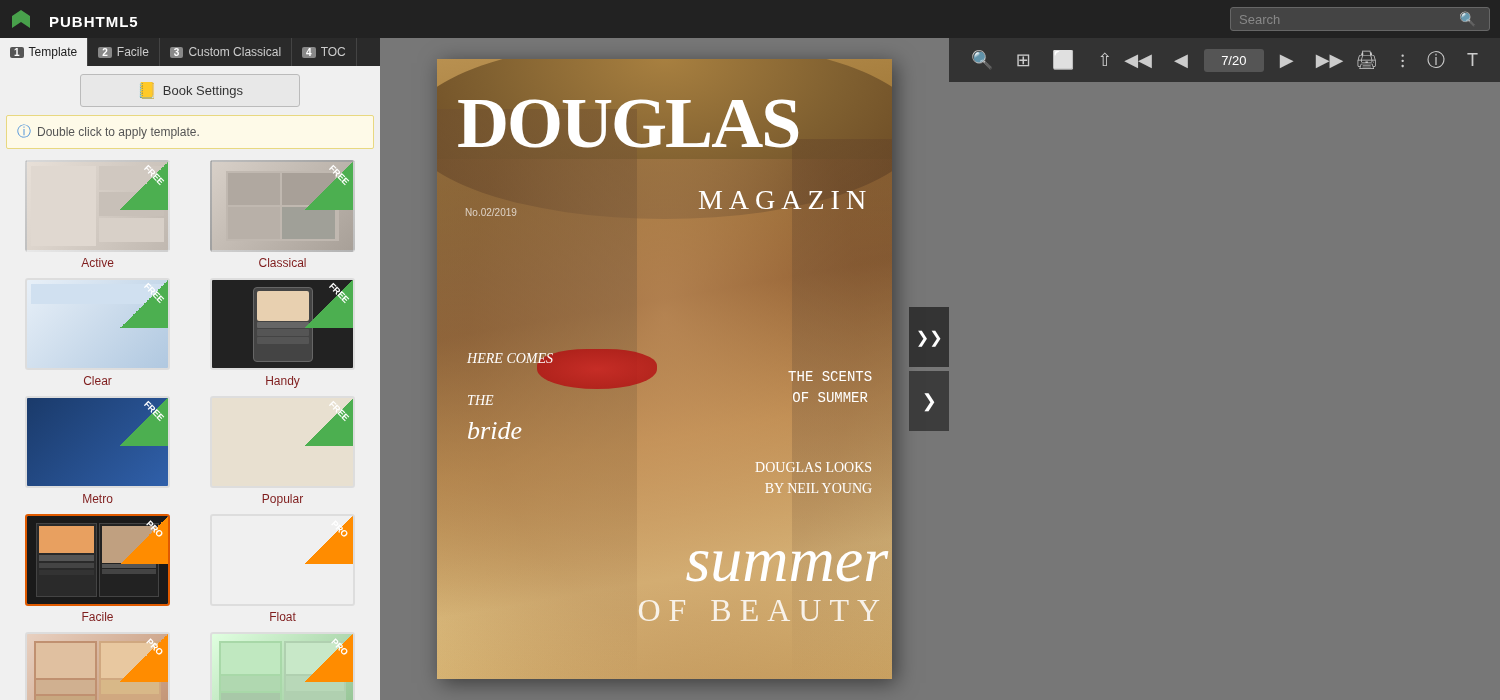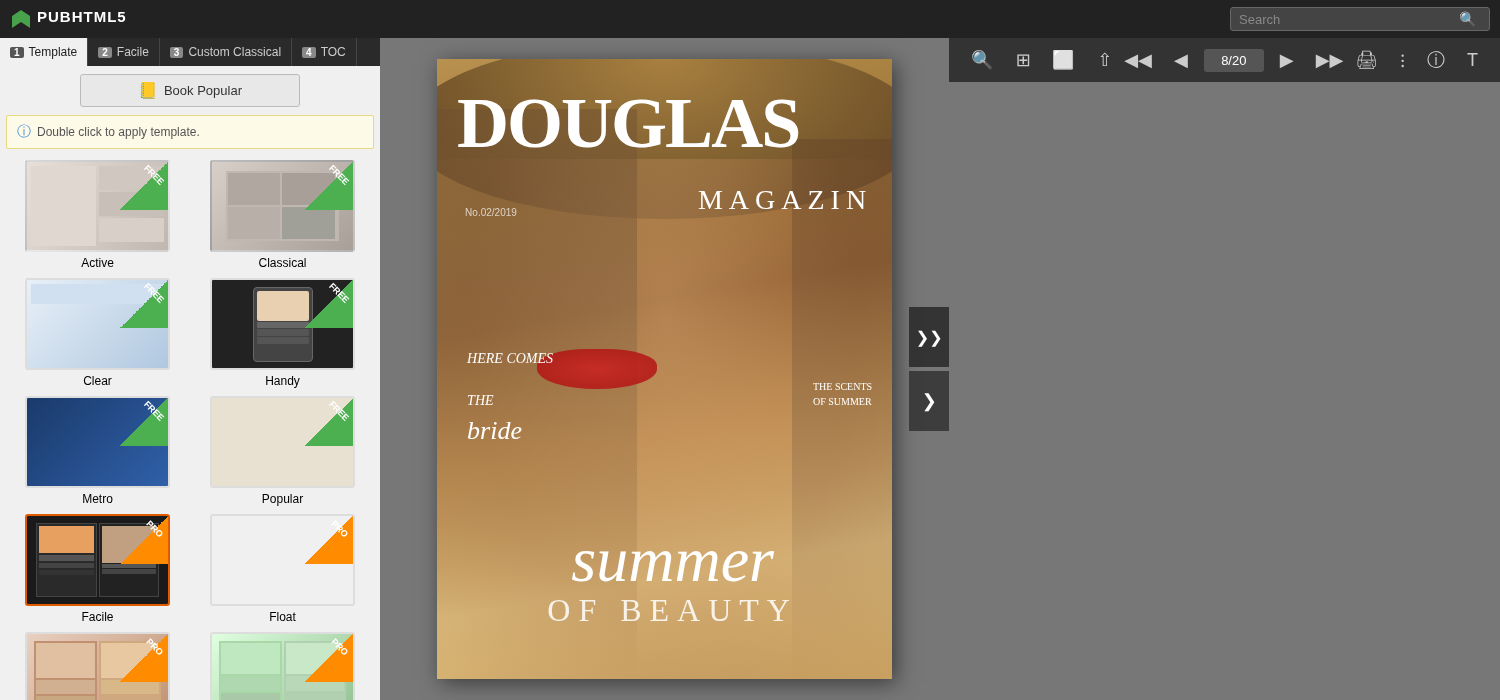--- a/index.html
+++ b/index.html
@@ -15,22 +15,22 @@
       padding: 0 10px;
       flex-shrink: 0;
     }
     #topbar-left {
       display: flex;
       align-items: center;
       gap: 16px;
     }
     .logo-area {
       display: flex;
-      align-items: flex-start;
-      gap: 5px;
+      align-items: flex-end;
+      gap: 17px;
     }
     .logo-icon {
       width: 22px;
       height: 22px;
     }
     .logo-text {
       color: white;
       font-weight: bold;
       font-size: 15px;
       letter-spacing: 1px;
@@ -201,21 +201,21 @@
       top: 8px;
       right: 3px;
       font-size: 9px;
       font-weight: bold;
       color: white;
       transform: rotate(45deg);
       transform-origin: center;
     }
     .template-label {
       font-size: 12px;
-      color: #000000;
+      color: #7f1d1d;
       margin-top: 4px;
       text-align: center;
     }
 
     
     .thumb-screen {
       width: 100%;
       height: 100%;
       background: #c8c8c8;
       display: flex;
@@ -288,41 +288,41 @@
       font-size: 16px;
       font-family: Georgia, serif;
       line-height: 1.4;
     }
     .cover-text1 span { font-style: italic; font-size: 28px; display: block; }
     .cover-text2 {
       position: absolute;
       bottom: 270px;
       right: 20px;
       color: white;
-      font-size: 10px;
-      font-family: Liberation Serif, serif;
-      text-align: left;
+      font-size: 14px;
+      font-family: Liberation Mono, monospace;
+      text-align: center;
       line-height: 1.5;
     }
     .cover-text3 {
       position: absolute;
       bottom: 180px;
       right: 20px;
       color: white;
       font-size: 14px;
       font-family: Georgia, serif;
       text-align: right;
       line-height: 1.5;
     }
     .cover-summer {
       position: absolute;
       bottom: 50px;
       left: 20px;
       right: 4px;
-      text-align: center;
+      text-align: right;
     }
     .cover-summer .big { font-size: 64px; font-style: italic; color: white; font-family: Georgia, serif; font-weight: 300; line-height: 1; }
     .cover-summer .sub { font-size: 32px; letter-spacing: 8px; color: rgba(255,255,255,0.85); font-family: Georgia, serif; font-weight: 300; }
 
     
     .side-nav {
       position: absolute;
       right: 0;
       top: 50%;
       transform: translateY(-50%);
@@ -429,21 +429,21 @@
         <span>Custom Classical</span>
       </div>
       <div class="tab-item">
         <span class="tab-number">4</span>
         <span>TOC</span>
       </div>
     </div>
 
     <button id="book-lang-btn">
       <span class="book-icon">📒</span>
-      <span>Book Popular</span>
+      <span>Book Settings</span>
     </button>
 
     <div id="info-bar">
       <span class="info-icon">ⓘ</span>
       <span>Double click to apply template.</span>
     </div>
 
     <div id="templates-area">
       <div class="templates-grid">
 
@@ -670,20 +670,24 @@
         <div class="cover-text2">
           <span>THE SCENTS</span><br>
           <span>OF SUMMER</span>
         </div>
         <div class="cover-text1">
           <span style="font-size:14px;">HERE COMES</span>
           <br>
           <span style="font-size:14px;">THE</span>
           <span style="font-size:26px;display:block;margin-top:2px;">bride</span>
         </div>
+        <div class="cover-text3">
+          <span>DOUGLAS LOOKS</span><br>
+          <span>BY NEIL YOUNG</span>
+        </div>
         <div class="cover-summer">
           <div class="big">summer</div>
           <div class="sub">OF BEAUTY</div>
         </div>
       </div>
 
       <div class="side-nav" style="position:absolute; right:0; top:50%; transform:translateY(-50%); display:flex; flex-direction:column; align-items:flex-end;">
         <div class="side-nav-end" style="background:rgba(40,40,40,0.85); margin-bottom:4px;">❯❯</div>
         <div class="side-nav-btn" style="background:rgba(50,50,50,0.85);">❯</div>
       </div>
@@ -706,21 +710,21 @@
         </button>
       </div>
 
       <div class="toolbar-group">
         <button class="toolbar-btn" title="First Page">
           <span>◀◀</span>
         </button>
         <button class="toolbar-btn" title="Previous Page">
           <span>◀</span>
         </button>
-        <div class="page-indicator">8/20</div>
+        <div class="page-indicator">7/20</div>
         <button class="toolbar-btn" title="Next Page">
           <span>▶</span>
         </button>
         <button class="toolbar-btn" title="Last Page">
           <span>▶▶</span>
         </button>
       </div>
 
       <div class="toolbar-group">
         <button class="toolbar-btn" title="Print">

